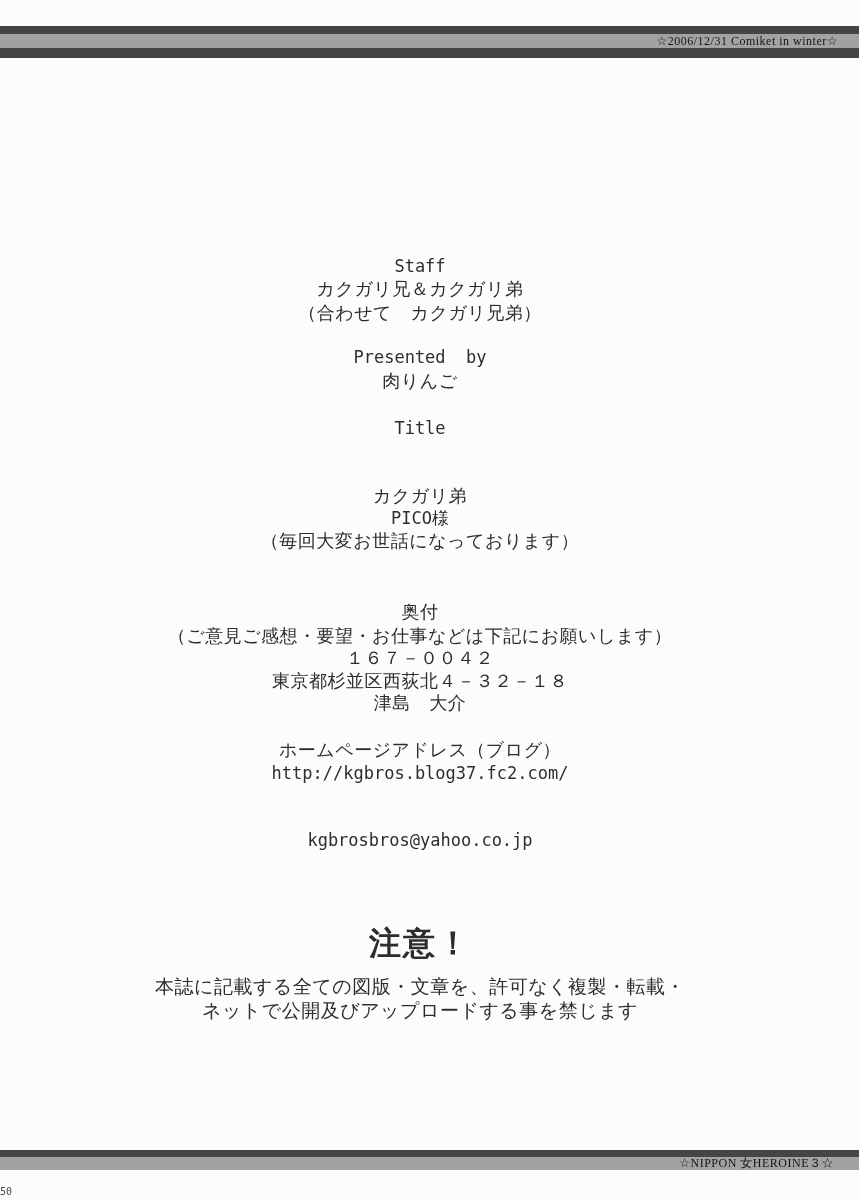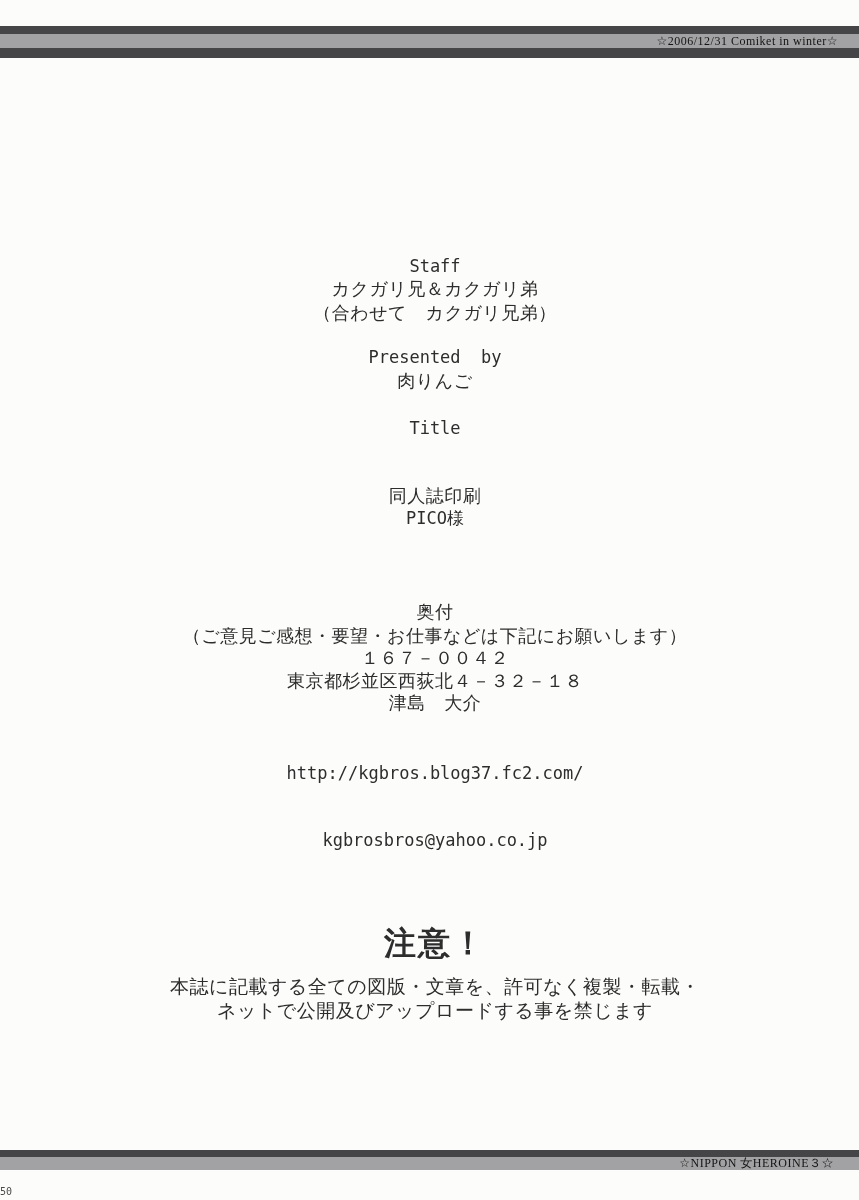--- a/index.html
+++ b/index.html
@@ -48,21 +48,20 @@
   .line {
     position: absolute;
     left: 0;
     width: 840px;
     text-align: center;
     line-height: 24px;
     font-size: 18px;
     color: #2d2d2d;
     white-space: pre;
     letter-spacing: 0.5px;
-    margin-left: 15px;
   }
   .latin { font-size: 17px; letter-spacing: 0; }
   .notice-heading {
     font-size: 32px;
     line-height: 30px;
     font-weight: 600;
     letter-spacing: 2px;
   }
   .notice-body { font-size: 19px; line-height: 26px; }
 
@@ -88,29 +87,31 @@
 
   <div class="line latin" style="top:254px">Staff</div>
   <div class="line" style="top:277px">カクガリ兄＆カクガリ弟</div>
   <div class="line" style="top:301px">（合わせて　カクガリ兄弟）</div>
 
   <div class="line latin" style="top:345px">Presented  by</div>
   <div class="line" style="top:369px">肉りんご</div>
 
   <div class="line latin" style="top:416px">Title</div>
 
-  <div class="line" style="top:484px">同人誌印刷</div>
+  <div class="line" style="top:484px">カクガリ弟</div>
   <div class="line latin" style="top:506px">PICO様</div>
+  <div class="line" style="top:529px">（毎回大変お世話になっております）</div>
 
   <div class="line" style="top:600px">奥付</div>
   <div class="line" style="top:624px">（ご意見ご感想・要望・お仕事などは下記にお願いします）</div>
   <div class="line" style="top:646px">１６７－００４２</div>
   <div class="line" style="top:669px">東京都杉並区西荻北４－３２－１８</div>
   <div class="line" style="top:691px">津島　大介</div>
 
+  <div class="line" style="top:738px">ホームページアドレス（ブログ）</div>
   <div class="line latin" style="top:761px">http://kgbros.blog37.fc2.com/</div>
 
   <div class="line latin" style="top:828px">kgbrosbros@yahoo.co.jp</div>
 
   <div class="line notice-heading" style="top:928px">注意！</div>
   <div class="line notice-body" style="top:973px">本誌に記載する全ての図版・文章を、許可なく複製・転載・</div>
   <div class="line notice-body" style="top:997px">ネットで公開及びアップロードする事を禁じます</div>
 
   <div class="band band-bottom">
     <div class="stripe">

